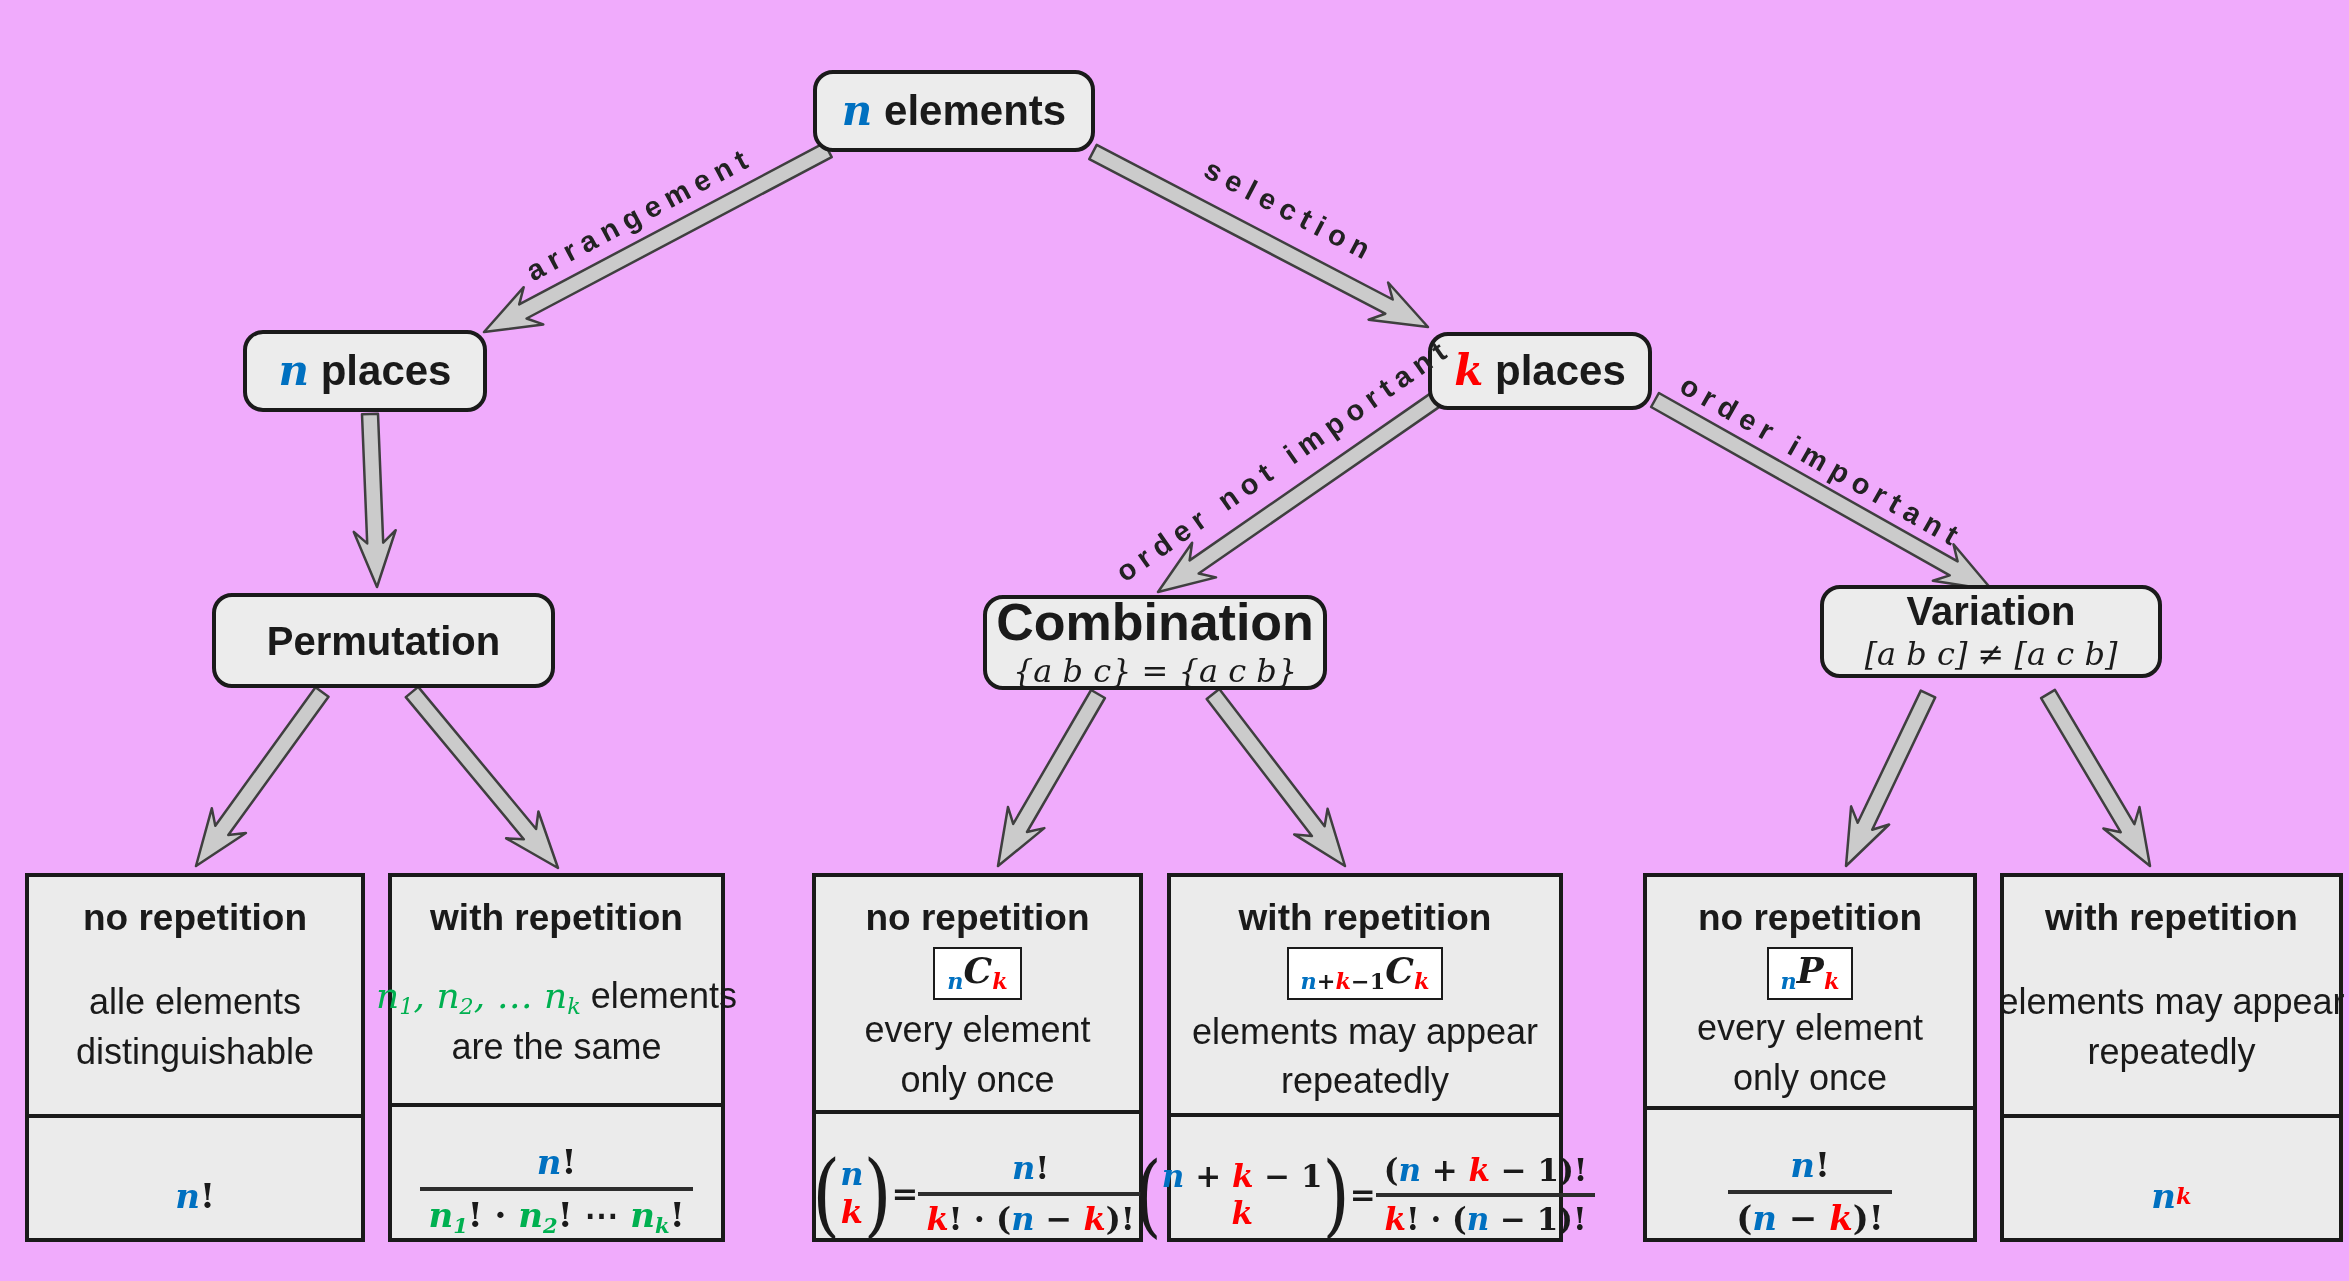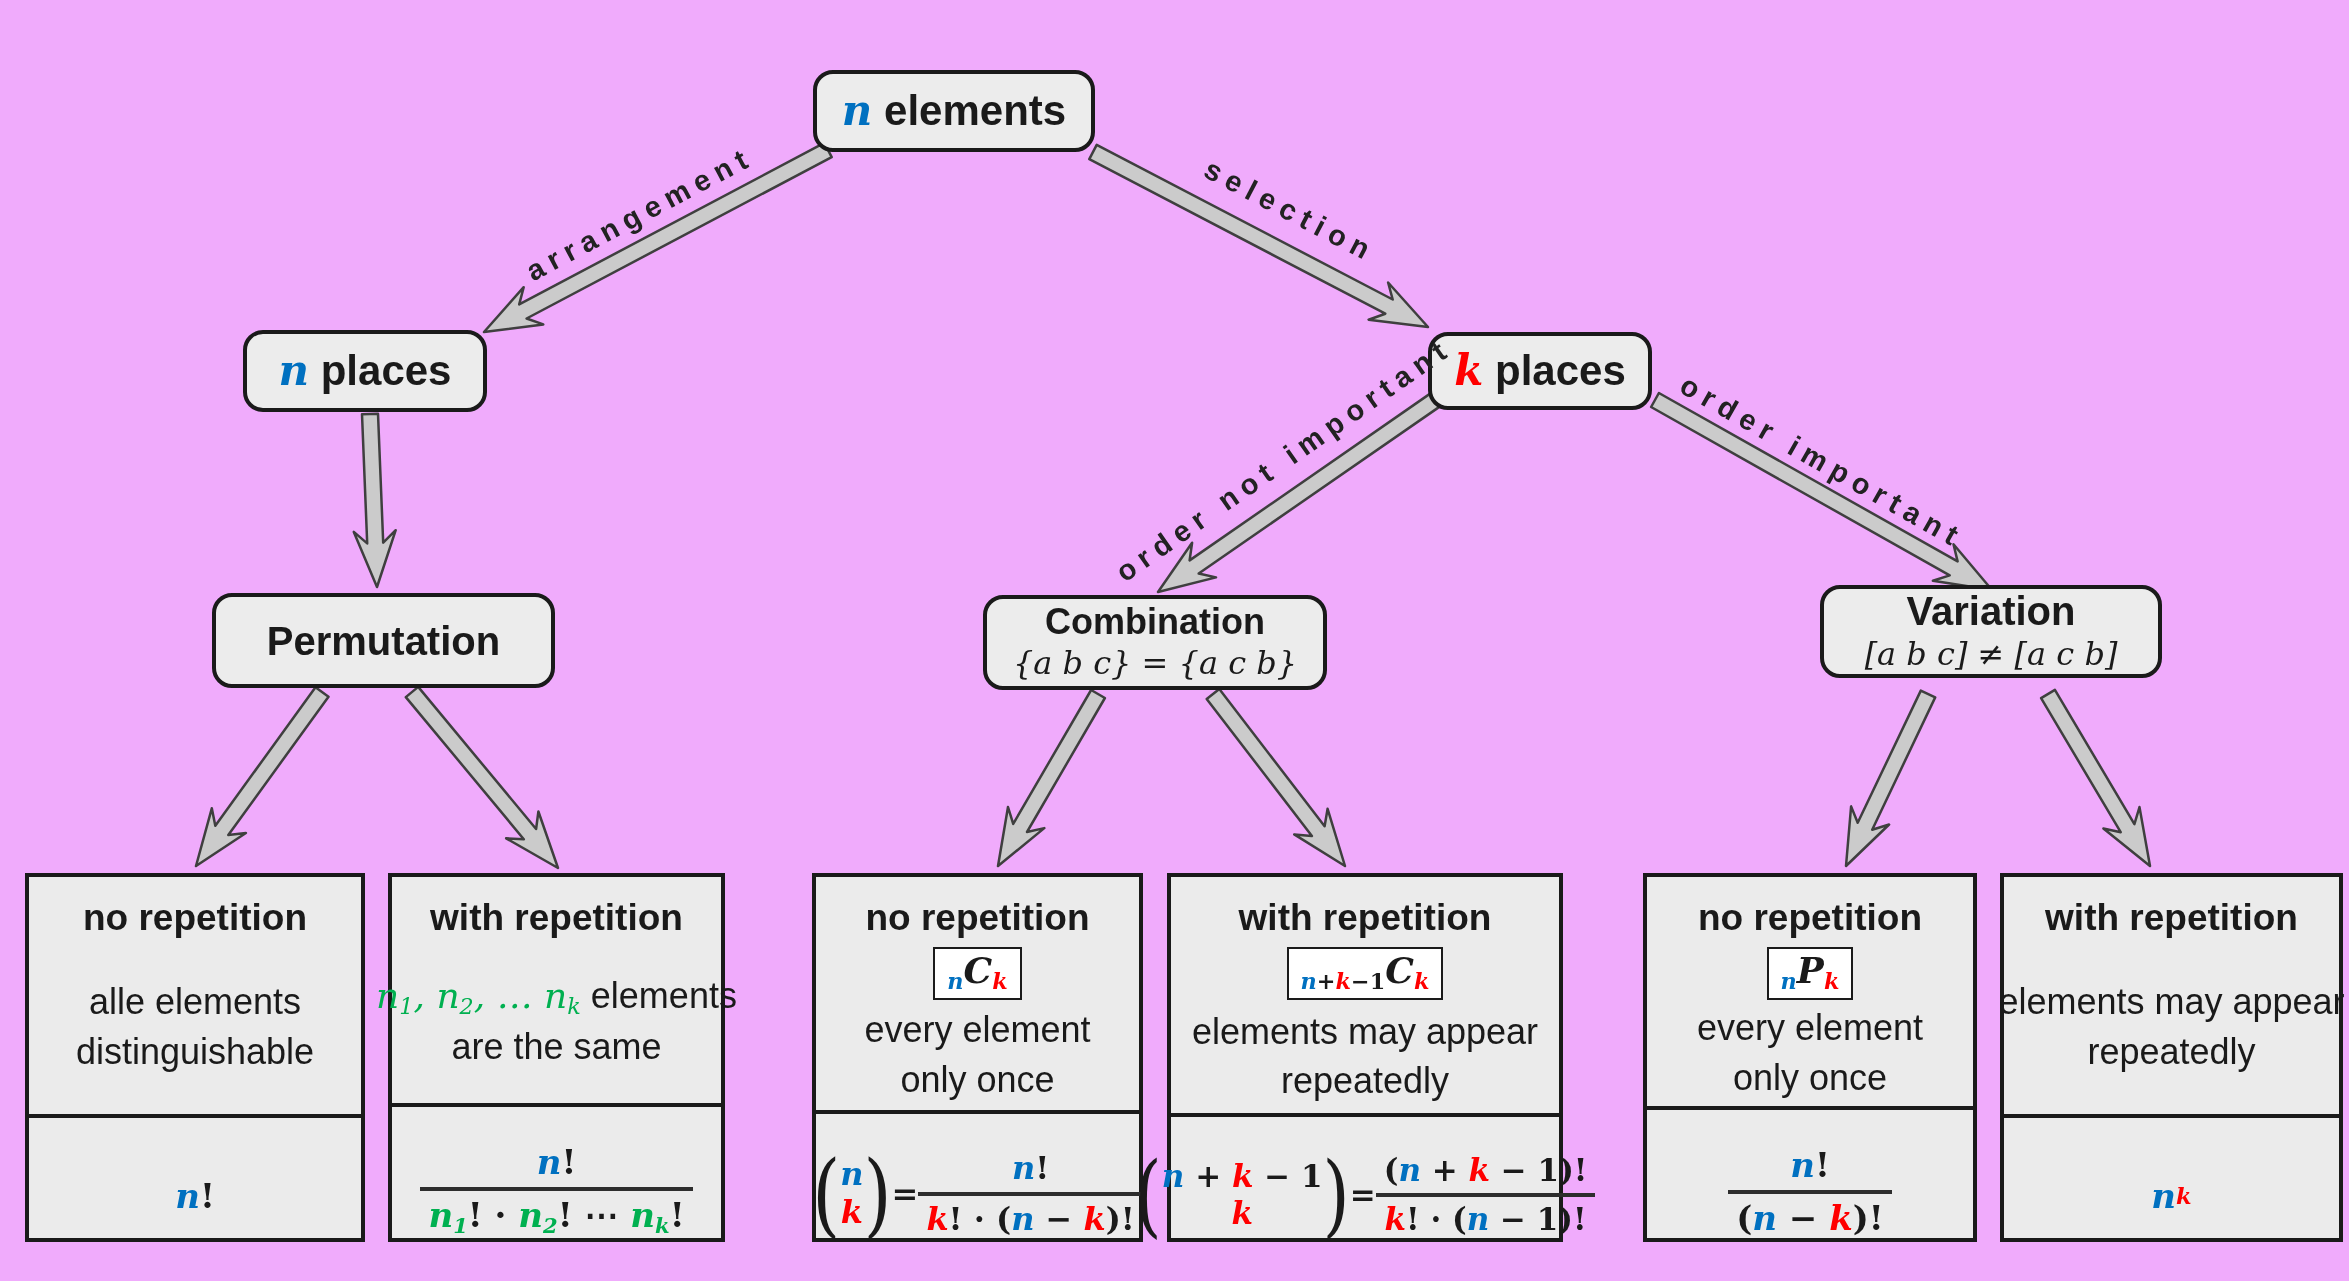--- a/index.html
+++ b/index.html
@@ -77,21 +77,21 @@
   <div class="node" style="left:243px;top:330px;width:244px;height:82px;">
     <div class="ntitle"><span class="s-v c-b">n</span><span class="s-h c-k"> places</span></div>
   </div>
   <div class="node" style="left:1428px;top:332px;width:224px;height:78px;">
     <div class="ntitle"><span class="s-v c-r">k</span><span class="s-h c-k"> places</span></div>
   </div>
   <div class="node" style="left:212px;top:593px;width:343px;height:95px;">
     <div class="ntitle" style="font-size:40px;"><span class="s-h c-k">Permutation</span></div>
   </div>
   <div class="node" style="left:983px;top:595px;width:344px;height:95px;">
-    <div class="ntitle" style="font-size:36px;text-align:right;"><span class="s-h c-k">Combination</span></div>
+    <div class="ntitle" style="font-size:52px;text-align:right;"><span class="s-h c-k">Combination</span></div>
     <div class="nsub"><span class="s-m c-k">{a b c} = {a c b}</span></div>
   </div>
   <div class="node" style="left:1820px;top:585px;width:342px;height:93px;">
     <div class="ntitle" style="font-size:40px;"><span class="s-h c-k">Variation</span></div>
     <div class="nsub"><span class="s-m c-k">[a b c] ≠ [a c b]</span></div>
   </div>
 
   <div class="elabel" style="left:640px;top:214px;transform:translate(-50%,-50%) rotate(-28deg);">arrangement</div>
   <div class="elabel" style="left:1290px;top:211px;transform:translate(-50%,-50%) rotate(27.5deg);">selection</div>
   <div class="elabel" style="left:1284px;top:460px;transform:translate(-50%,-50%) rotate(-35deg);">order not important</div>

